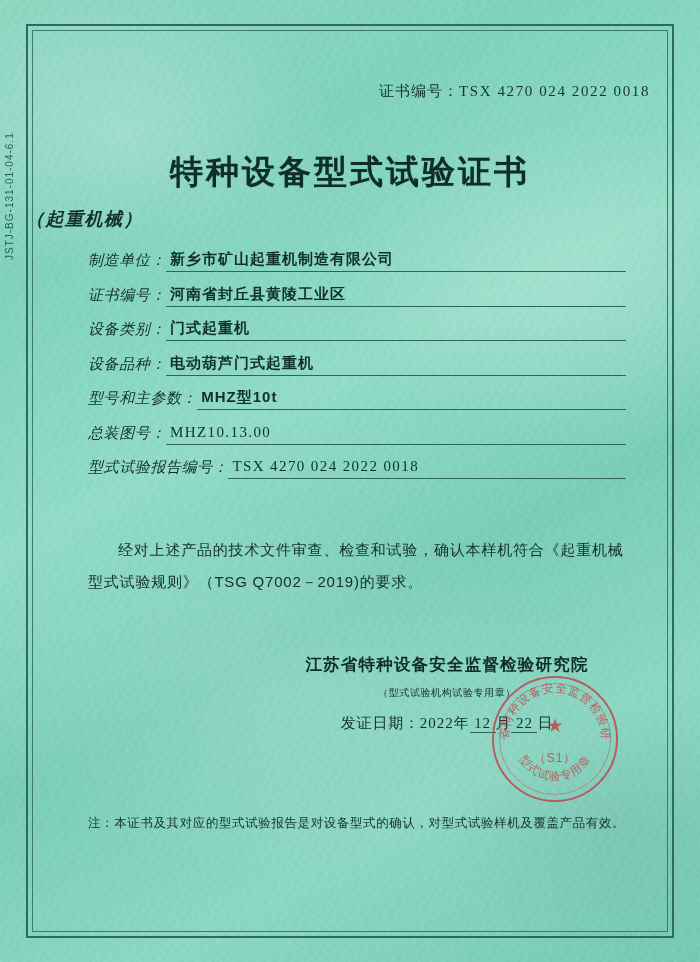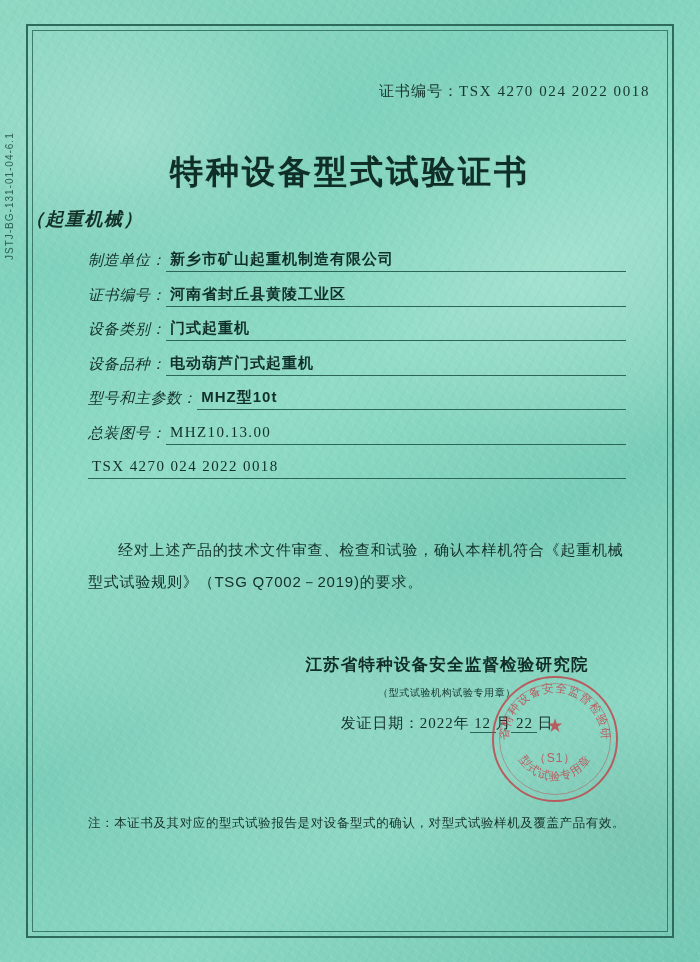--- a/index.html
+++ b/index.html
@@ -292,20 +292,21 @@
       </div>
       <div class="field-row">
         <span class="field-label">型号和主参数：</span>
         <span class="field-value cn">MHZ型10t</span>
       </div>
       <div class="field-row">
         <span class="field-label">总装图号：</span>
         <span class="field-value mono">MHZ10.13.00</span>
       </div>
       <div class="field-row">
+        <span class="field-label">型式试验报告编号：</span>
         <span class="field-value mono">TSX 4270 024 2022 0018</span>
       </div>
     </div>
 
     <div class="paragraph">经对上述产品的技术文件审查、检查和试验，确认本样机符合《起重机械型式试验规则》（TSG Q7002－2019)的要求。</div>
 
     <div class="issuer">
       <div class="org">江苏省特种设备安全监督检验研究院</div>
       <div class="seal-label">（型式试验机构试验专用章）</div>
       <div class="date-line">

